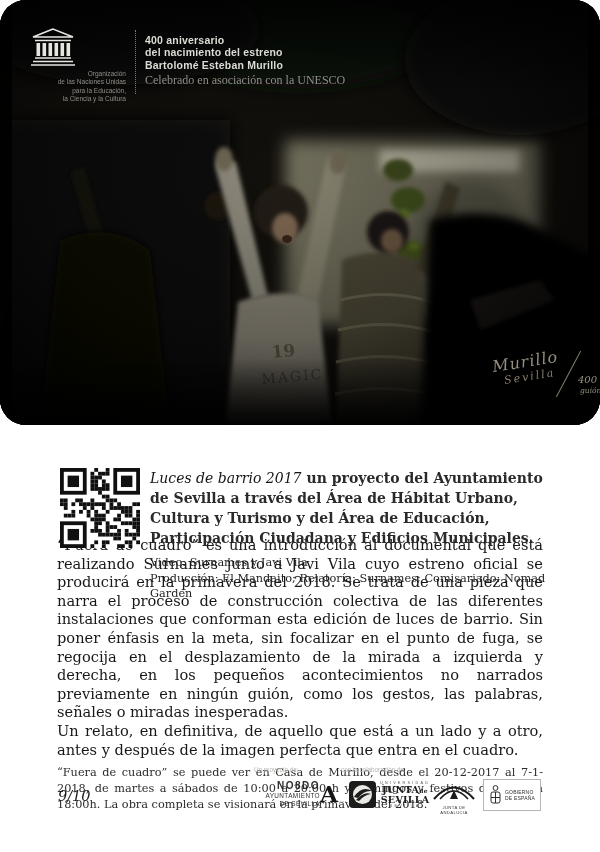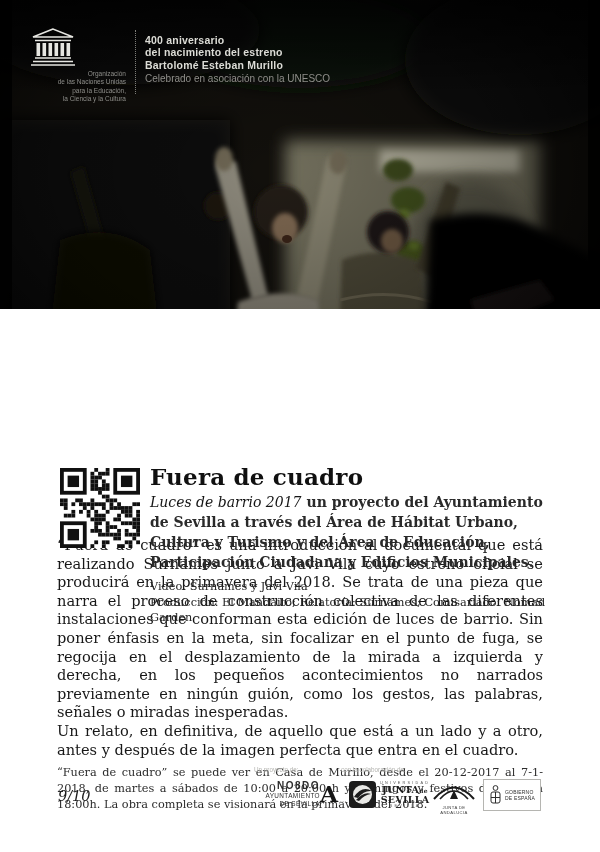--- a/index.html
+++ b/index.html
@@ -3,31 +3,31 @@
 <meta charset="utf-8">
 <style>
   html,body{margin:0;padding:0;}
   body{
     width:600px;height:852px;position:relative;overflow:hidden;
     background:#ffffff;
     font-family:"DejaVu Serif","Liberation Serif",serif;
     color:#1a1a1a;
   }
   
-  .photo{position:absolute;left:0;top:0;width:600px;height:309px;background:#0b0a08;overflow:hidden;}
+  .photo{position:absolute;left:0;top:0;width:600px;height:425px;background:#0b0a08;overflow:hidden;border-radius:26px;}
   .photo svg{display:block;}
   
   .unesco{position:absolute;left:30px;top:28px;display:flex;align-items:flex-start;z-index:5;}
   .unesco-left{width:96px;text-align:right;}
   .unesco-temple{margin-right:6px;}
   .unesco-org{margin-top:4px;font-family:"Liberation Sans",sans-serif;font-size:6.5px;line-height:1.3;color:#8e8e8a;}
   .unesco-sep{border-left:1px dotted #7d7d78;height:64px;margin:2px 9px 0 9px;}
   .annv{padding-top:6px;font-family:"Liberation Sans",sans-serif;}
   .annv-line{font-size:10.5px;font-weight:bold;color:#dcdcd6;line-height:1.18;letter-spacing:.2px;}
-  .annv-sub{margin-top:2px;font-size:10px;color:#8f8e8a;}
+  .annv-sub{margin-top:2px;font-size:12px;color:#8f8e8a;font-family:Liberation Serif, serif;}
   
   .signature{position:absolute;left:486px;top:348px;width:112px;height:62px;z-index:5;color:#968f7d;}
   .sig-script{position:absolute;left:6px;top:4px;font-style:italic;font-size:16px;transform:rotate(-9deg);letter-spacing:1px;}
   .sig-script2{position:absolute;left:18px;top:22px;font-style:italic;font-size:11px;transform:rotate(-9deg);letter-spacing:2px;color:#877f6c;}
   .sig-slash{position:absolute;left:82px;top:0px;width:1px;height:52px;background:#877f6c;transform:rotate(28deg);}
   .sig-400{position:absolute;left:92px;top:26px;font-style:italic;font-size:10px;}
   .sig-anos{position:absolute;left:94px;top:38px;font-style:italic;font-size:7.5px;}
   
   .article-header{position:absolute;left:60px;top:465px;width:486px;display:flex;z-index:2;}
   .qr{width:80px;height:80px;flex:0 0 80px;margin-top:3px;}
@@ -334,21 +334,20 @@
         <rect x="68.4" y="72.2" width="3.8" height="3.8"></rect>
         <rect x="76.0" y="72.2" width="3.8" height="3.8"></rect>
         <rect x="30.4" y="76.0" width="3.8" height="3.8"></rect>
         <rect x="41.8" y="76.0" width="3.8" height="3.8"></rect>
         <rect x="57.0" y="76.0" width="3.8" height="3.8"></rect>
         <rect x="60.8" y="76.0" width="3.8" height="3.8"></rect>
         <rect x="68.4" y="76.0" width="3.8" height="3.8"></rect>
       </g>
   </svg>
   <div class="head-text">
-    <div class="title">Fuera de cuadro</div>
     <div class="subtitle">
       <span class="sub-big">Luces de barrio 2017</span>
       <span class="sub-small">un proyecto del Ayuntamiento de Sevilla a través del Área de Hábitat Urbano, Cultura y Turismo y del Área de Educación, Participación Ciudadana y Edificios Municipales.</span>
     </div>
     <div class="credits">
       <div>Video: Surnames y Javi Vila</div>
       <div>Producción: El Mandaito; Relatoría: Surnames; Comisariado: Nomad Garden</div>
     </div>
   </div>
 </div>

